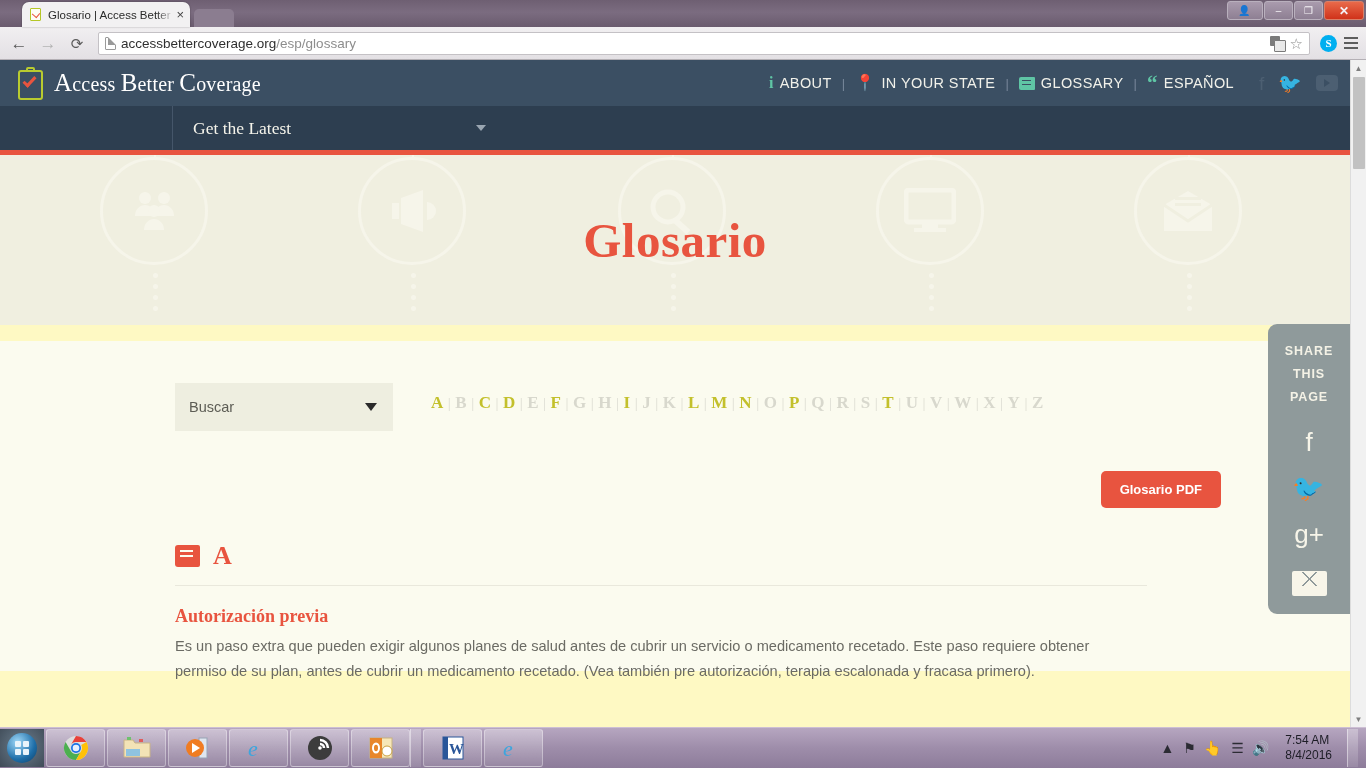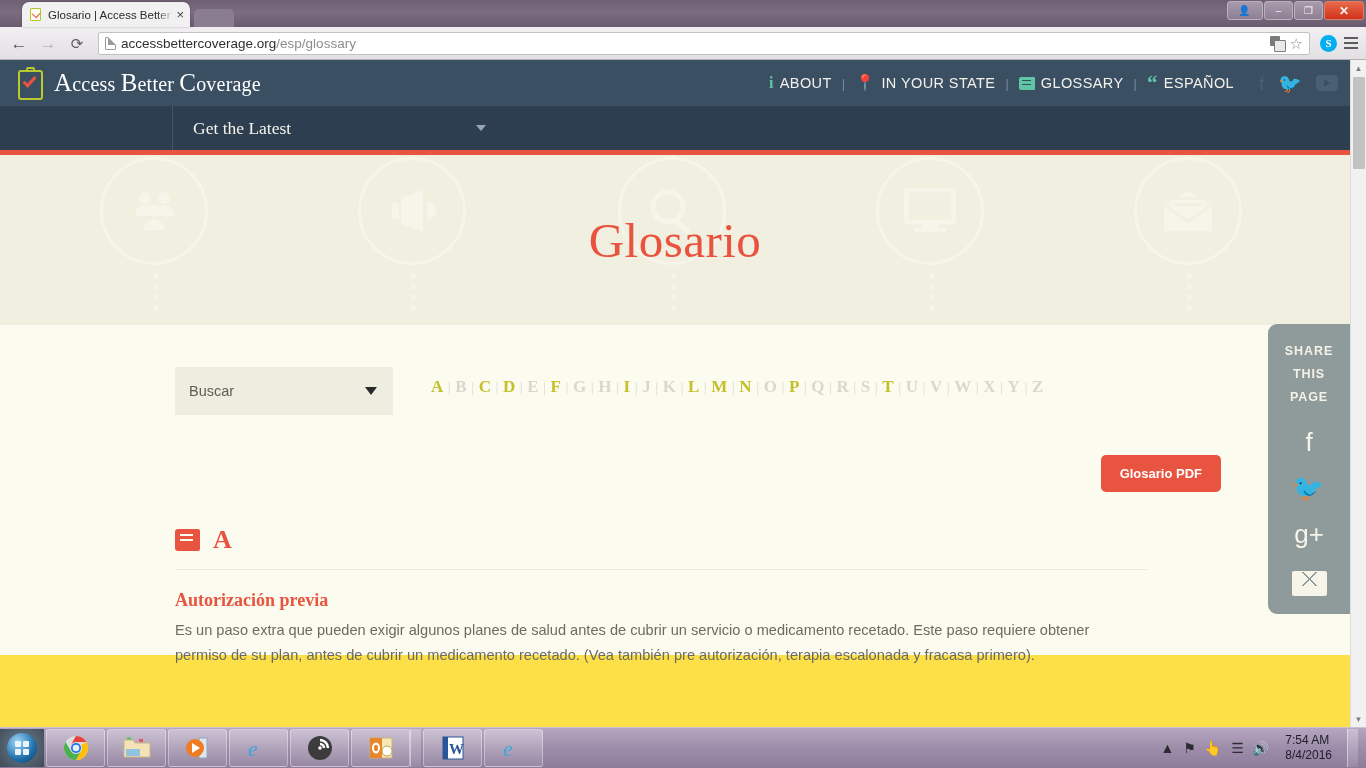--- a/index.html
+++ b/index.html
@@ -93,21 +93,21 @@
   .star { font-size:15px;color:#8e8e8e;line-height:1; }
   .skype {
     width:17px;height:17px;border-radius:50%;background:#00aff0;flex:0 0 17px;
     color:#fff;font-size:11px;font-weight:bold;text-align:center;line-height:17px;
     font-family:"Liberation Serif",serif;
   }
   .hamburger { width:14px;display:flex;flex-direction:column;gap:3px;flex:0 0 14px; }
   .hamburger i { display:block;height:2px;background:#5d5d5d; }
 
   
-  .viewport { position:relative; width:1366px; height:668px; overflow:hidden; background:#fde047; }
+  .viewport { position:relative; width:1366px; height:668px; overflow:hidden; background:#fef9c3; }
   .page { width:1350px; height:668px; position:relative; overflow:hidden; }
 
   
   .site-header { background:#3b4f63; height:46px; display:flex; align-items:center; }
   .logo { display:flex;align-items:center;padding-left:16px;gap:9px; }
   .logo-mark { width:29px;height:33px;position:relative; }
   .logo-mark .board {
     position:absolute;left:2px;top:3px;width:25px;height:30px;
     border:2.5px solid #b9cb2f;border-radius:3px;background:#3b4f63;
   }
@@ -150,36 +150,36 @@
     font-family:"Liberation Serif",serif;cursor:pointer;
   }
   .nav-item .caret { border-style:solid;border-width:6px 5px 0 5px;border-color:#9aa6b2 transparent transparent transparent; }
 
   
   .hero {
     height:170px;background:#f0efe0;position:relative;overflow:hidden;
     display:flex;align-items:center;justify-content:center;
   }
   .hero-title {
-    font-family:"Liberation Serif",serif;font-weight:normal;font-size:49px;color:#e8543f;
+    font-family:"Liberation Serif",serif;font-weight:bold;font-size:49px;color:#e8543f;
     position:relative;z-index:3;letter-spacing:.5px;
   }
   .hero-node { position:absolute;top:-35px;width:110px;text-align:center; }
   .hero-node .stem { width:2px;height:37px;background:#f6f5ea;margin:0 auto; }
   .hero-node .circ {
     width:108px;height:108px;border-radius:50%;border:3px solid #f6f5ea;
     display:flex;align-items:center;justify-content:center;color:#f6f5ea;
   }
   .hero-node .dots { margin-top:8px;display:flex;flex-direction:column;align-items:center;gap:6px; }
   .hero-node .dots i{width:5px;height:5px;border-radius:50%;background:#f6f5ea;display:block;}
   .hero-ic { fill:#f6f5ea; }
 
   
   .content { background:#fbfbef;height:330px;position:relative; }
-  .content-inner { width:1000px;margin:0 auto;position:relative;padding-top:40px; }
+  .content-inner { width:1000px;margin:16px auto;position:relative;padding-top:40px; }
 
   .search-select {
     width:218px;height:48px;background:#eeeee0;display:flex;align-items:center;
     justify-content:space-between;padding:0 16px 0 14px;color:#5d5d55;font-size:14.5px;cursor:pointer;
     position:absolute;left:0;top:42px;
   }
   .search-select .caret { border-style:solid;border-width:8px 6px 0 6px;border-color:#2a2a2a transparent transparent transparent; }
 
   .alphabet {
     position:absolute;left:254px;top:52px;display:flex;align-items:center;

